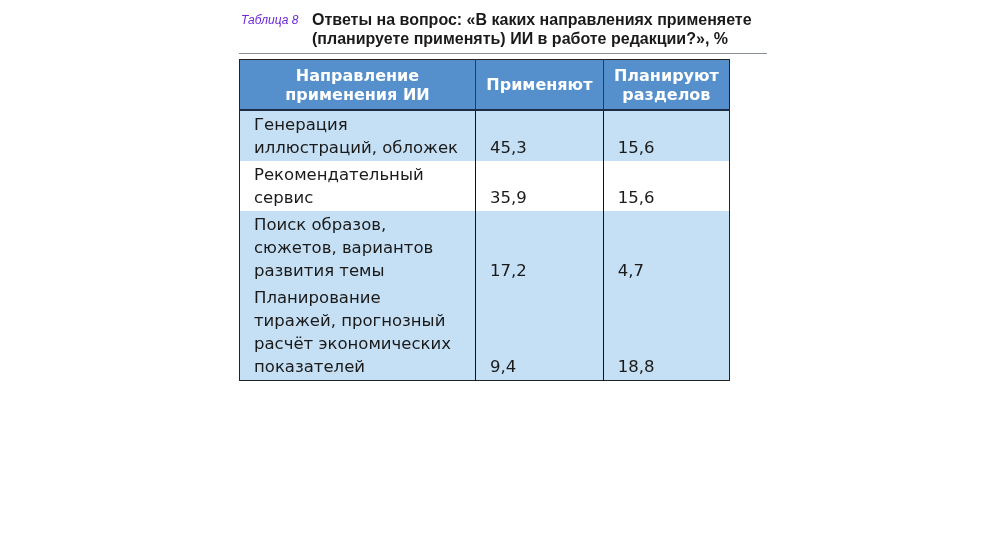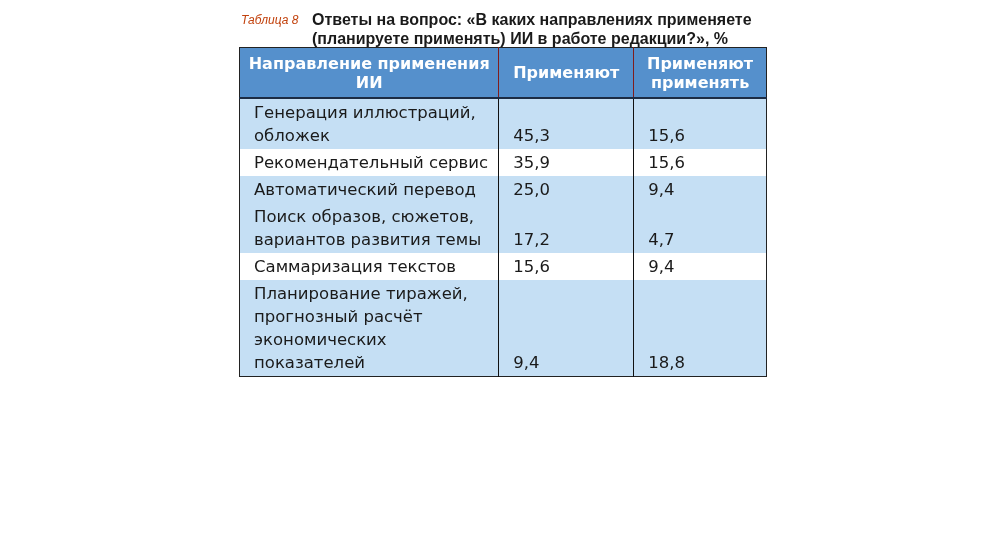--- a/index.html
+++ b/index.html
@@ -1,24 +1,24 @@
 <!DOCTYPE html>
 <html><head>
 <meta charset="utf-8">
 <style>
   html, body { margin: 0; padding: 0; background: #ffffff; }
   body { width: 1000px; height: 541px; position: relative; overflow: hidden;
          font-family: "DejaVu Sans", "Liberation Sans", sans-serif; color: #1a1a1a; }
   .caption { position: absolute; left: 241px; top: 10px; width: 520px; }
-  .caption .num { position: absolute; left: 0; top: 3px; font-style: italic; font-size: 12px; color: #c2410c;
+  .caption .num { position: absolute; left: 0; top: 3px; font-style: italic; font-size: 12px; color: #6d28d9;
                   font-family: "Liberation Sans", sans-serif; }
   .caption .title { position: absolute; left: 71px; top: 0; font-weight: bold; font-size: 16px; line-height: 19px;
                     font-family: "Liberation Sans", sans-serif; color: #1a1a1a; width: 460px; }
   .rule { position: absolute; left: 239px; top: 53px; width: 528px; height: 1px; background: #8a9099; }
-  table.data { position: absolute; left: 239px; top: 47px; width: 528px; border-collapse: collapse;
+  table.data { position: absolute; left: 239px; top: 59px; width: 491px; border-collapse: collapse;
                font-family: "DejaVu Sans", sans-serif; font-size: 16.5px; }
   table.data th { background: #5590cc; color: #ffffff; font-weight: bold; font-size: 16px; line-height: 19px;
                   height: 49px; padding: 0 4px; text-align: center; border-left: 1px solid #7f1d1d; }
   table.data th:first-child { border-left: none; }
   table.data thead tr { border-bottom: 2px solid #1c2c44; }
   table.data td { line-height: 23px; padding: 2px 8px 2px 14px; vertical-align: bottom; border-left: 1.5px solid #111; }
   table.data td:first-child { border-left: none; text-align: left; }
   table.data td.num { text-align: left; padding-right: 10px; }
   table.data tr.shade td { background: #c5dff4; }
   table.data { border: 1.5px solid #222; }
@@ -36,48 +36,38 @@
 <table class="data">
   <colgroup>
       <col class="col1">
       <col class="col2">
       <col class="col3">
     </colgroup>
   <thead>
     <tr>
       <th>Направление применения ИИ</th>
       <th>Применяют</th>
-      <th>Применяют применять</th>
+      <th>Планируют разделов</th>
     </tr>
   </thead>
   <tbody>
     <tr class="shade">
       <td style="width:232px">Генерация иллюстраций, обложек</td>
       <td class="num">45,3</td>
       <td class="num">15,6</td>
     </tr>
     <tr>
       <td>Рекомендательный сервис</td>
       <td class="num">35,9</td>
       <td class="num">15,6</td>
     </tr>
     <tr class="shade">
-      <td>Автоматический перевод</td>
-      <td class="num">25,0</td>
-      <td class="num">9,4</td>
-    </tr>
-    <tr class="shade">
       <td>Поиск образов, сюжетов, вариантов развития темы</td>
       <td class="num">17,2</td>
       <td class="num">4,7</td>
-    </tr>
-    <tr>
-      <td>Саммаризация текстов</td>
-      <td class="num">15,6</td>
-      <td class="num">9,4</td>
     </tr>
     <tr class="shade">
       <td>Планирование тиражей, прогнозный расчёт экономических показателей</td>
       <td class="num">9,4</td>
       <td class="num">18,8</td>
     </tr>
   </tbody>
 </table>
 
 </body></html>

